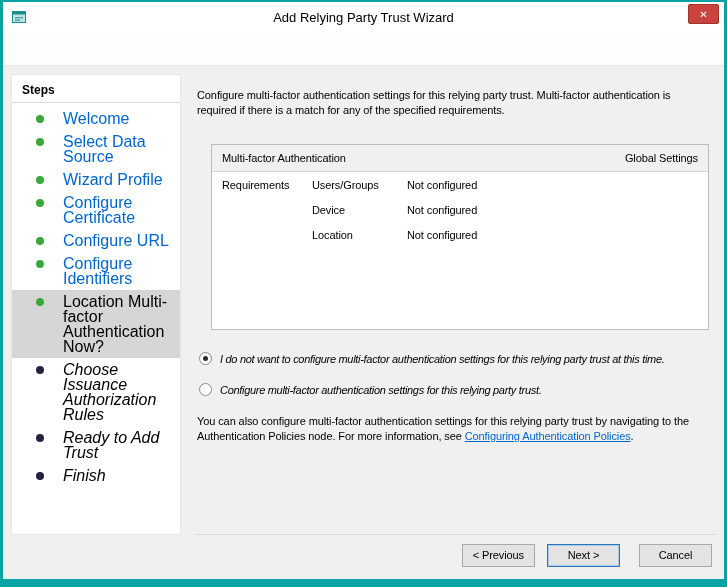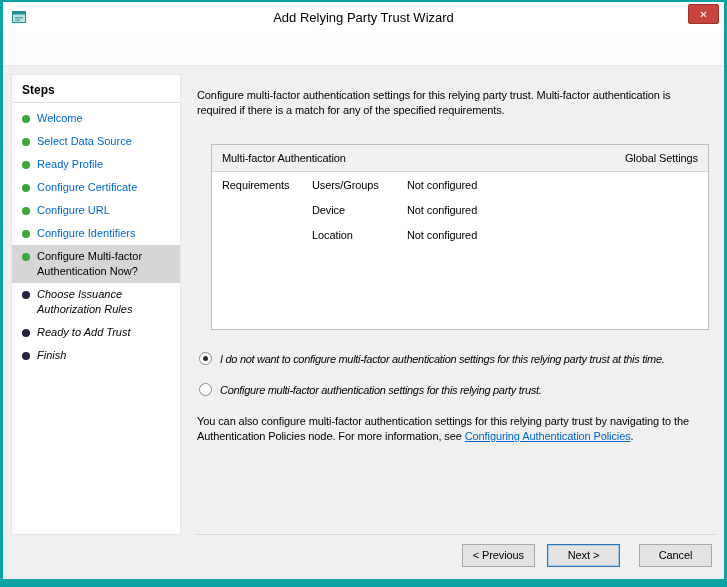--- a/index.html
+++ b/index.html
@@ -22,21 +22,21 @@
     font-size:10px; cursor:pointer; }
   .header-band { height:34px; background:#fdfdfd; border-bottom:1px solid #e9e9e9; flex:none; }
 
   
   .body { flex:1; display:flex; padding:8px 0 0 8px; background:#f0f0f0; min-height:0; }
 
   .sidebar { width:170px; background:#fff; border:1px solid #e6e6e6; flex:none; }
   .steps-header { font-weight:bold; font-size:12px; padding:8px 10px 5px 10px;
     border-bottom:1px solid #dcdcdc; color:#000; }
   ul.steps { list-style:none; padding-top:4px; }
-  .step { display:flex; gap:7px; padding:4px 6px 4px 10px; font-size:11px; line-height:15px; }
+  .step { display:flex; gap:19px; padding:4px 6px 4px 24px; font-size:16px; line-height:15px; }
   .bullet { width:8px; height:8px; border-radius:50%; flex:none; margin-top:3.5px; }
   .step-label { max-width:128px; }
   .step.done .bullet { background:#39a939; }
   .step.done .step-label { color:#0066cc; cursor:pointer; }
   .step.current { background:#d6d6d6; }
   .step.current .bullet { background:#39a939; }
   .step.current .step-label { color:#000; }
   .step.pending .bullet { background:#23233f; }
   .step.pending .step-label { color:#000;font-style:italic; }
 
@@ -106,37 +106,37 @@
         <li class="step done">
           <span class="bullet"></span>
           <span class="step-label">Welcome</span>
         </li>
         <li class="step done">
           <span class="bullet"></span>
           <span class="step-label">Select Data Source</span>
         </li>
         <li class="step done">
           <span class="bullet"></span>
-          <span class="step-label">Ready Profile</span>
+          <span class="step-label">Wizard Profile</span>
         </li>
         <li class="step done">
           <span class="bullet"></span>
           <span class="step-label">Configure Certificate</span>
         </li>
         <li class="step done">
           <span class="bullet"></span>
           <span class="step-label">Configure URL</span>
         </li>
         <li class="step done">
           <span class="bullet"></span>
           <span class="step-label">Configure Identifiers</span>
         </li>
         <li class="step current">
           <span class="bullet"></span>
-          <span class="step-label">Configure Multi-factor Authentication Now?</span>
+          <span class="step-label">Location Multi-factor Authentication Now?</span>
         </li>
         <li class="step pending">
           <span class="bullet"></span>
           <span class="step-label">Choose Issuance Authorization Rules</span>
         </li>
         <li class="step pending">
           <span class="bullet"></span>
           <span class="step-label">Ready to Add Trust</span>
         </li>
         <li class="step pending">

